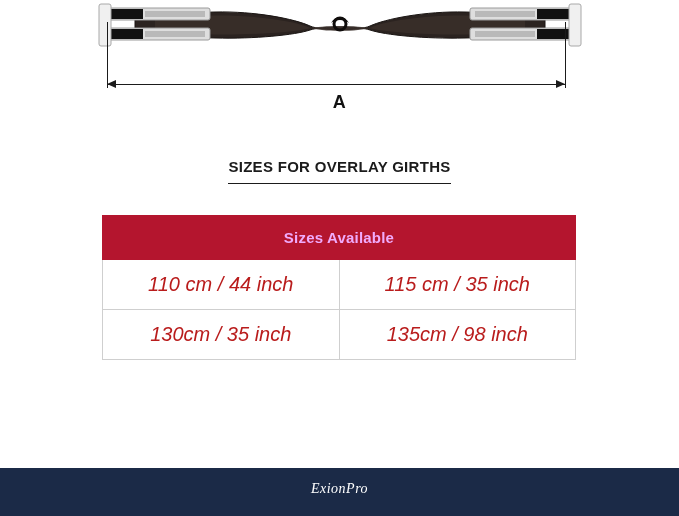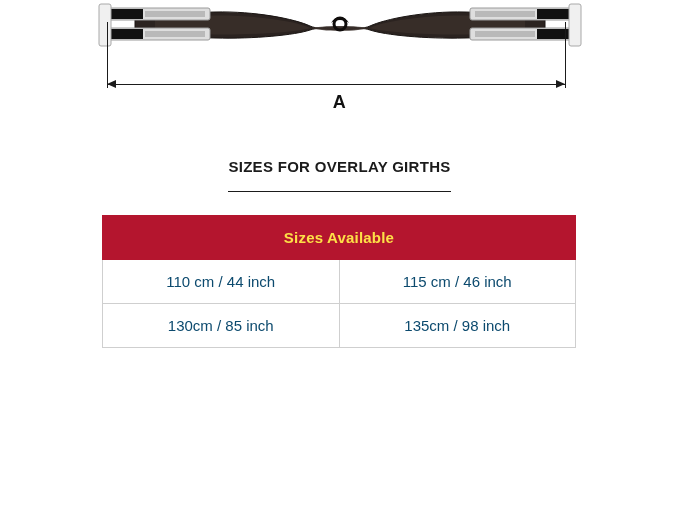--- a/index.html
+++ b/index.html
@@ -91,49 +91,50 @@
     top: 158px;
     width: 679px;
     text-align: center;
     font-size: 15px;
     font-weight: bold;
     color: #1b1b1b;
     letter-spacing: 0.3px;
   }
   .sizes-heading span {
     border-bottom: 1px solid #1b1b1b;
-    padding-bottom: 16px;
+    padding-bottom: 8px;
   }
 
   
   .size-table {
     position: absolute;
     left: 102px;
     top: 215px;
     width: 474px;
     border-collapse: collapse;
     table-layout: fixed;
   }
   .size-table th {
     background: #b4152e;
-    color: #fde047;
+    color: #f0abfc;
     font-size: 15px;
     font-weight: bold;
     padding: 13px 0;
     text-align: center;
     border: 1px solid #b4152e;
     letter-spacing: 0.2px;
   }
   .size-table td {
     border: 1px solid #cfcfcf;
     text-align: center;
-    font-size: 15px;
-    color: #0c4a6e;
+    font-size: 20px;
+    color: #b91c1c;
     padding: 13px 0;
     background: #ffffff;
+    font-style: italic;
   }
 
   
   .footer-bar {
     position: absolute;
     left: 0;
     bottom: 0;
     width: 679px;
     height: 48px;
     background: #1b2a47;
@@ -202,23 +203,28 @@
 
   <table class="size-table">
     <thead>
       <tr>
         <th colspan="2">Sizes Available</th>
       </tr>
     </thead>
     <tbody>
       <tr>
         <td>110 cm / 44 inch</td>
-        <td>115 cm / 46 inch</td>
+        <td>115 cm / 35 inch</td>
       </tr>
       <tr>
-        <td>130cm / 85 inch</td>
+        <td>130cm / 35 inch</td>
         <td>135cm / 98 inch</td>
       </tr>
     </tbody>
   </table>
 
+  <div class="footer-bar">
+    <div class="footer-logo">
+      <span>ExionPro</span>
+    </div>
+  </div>
 
 </div>
 
 </body></html>

